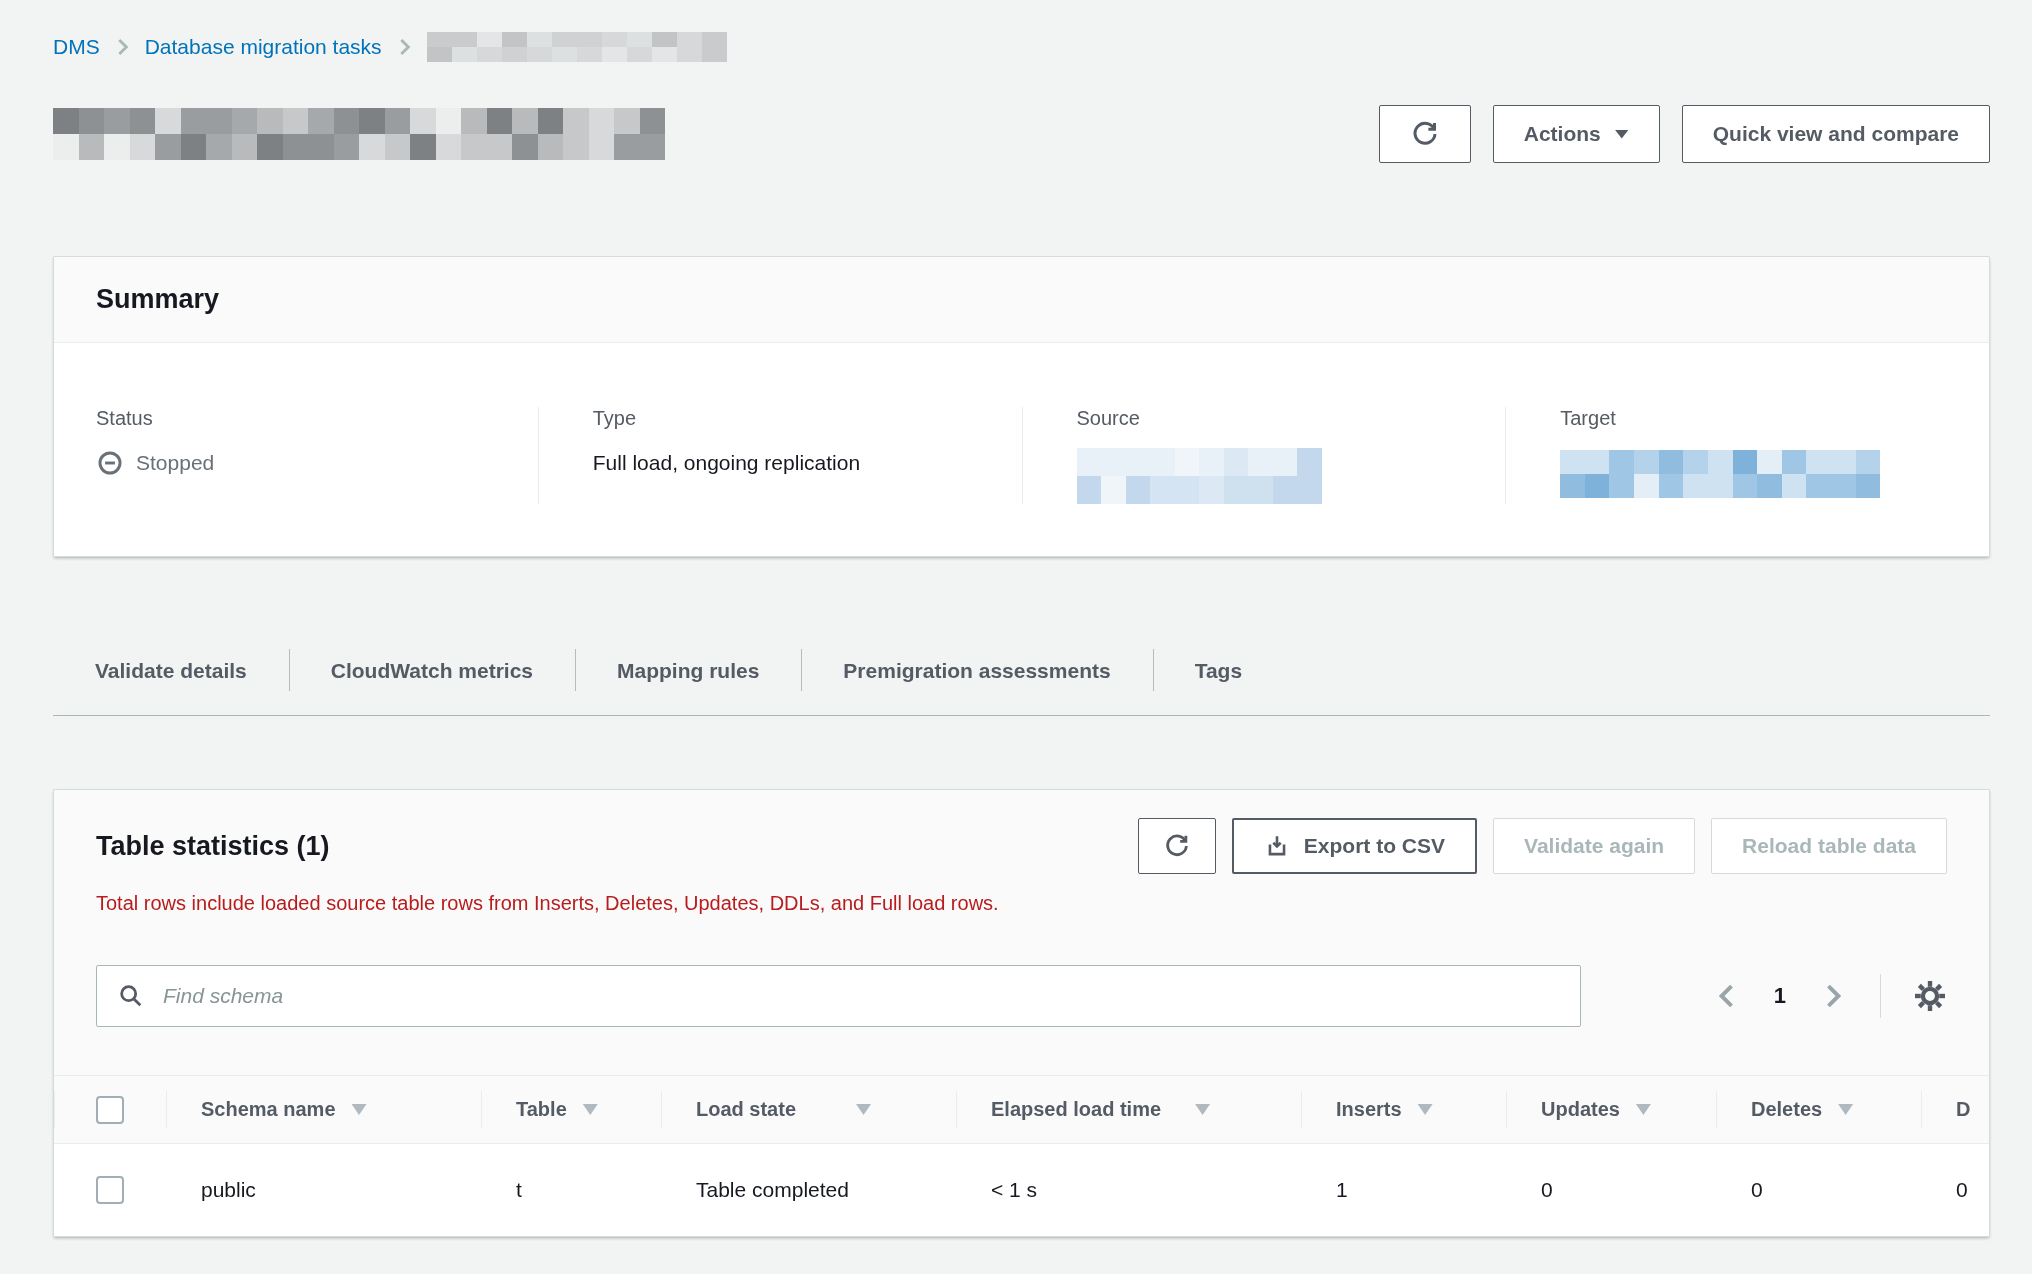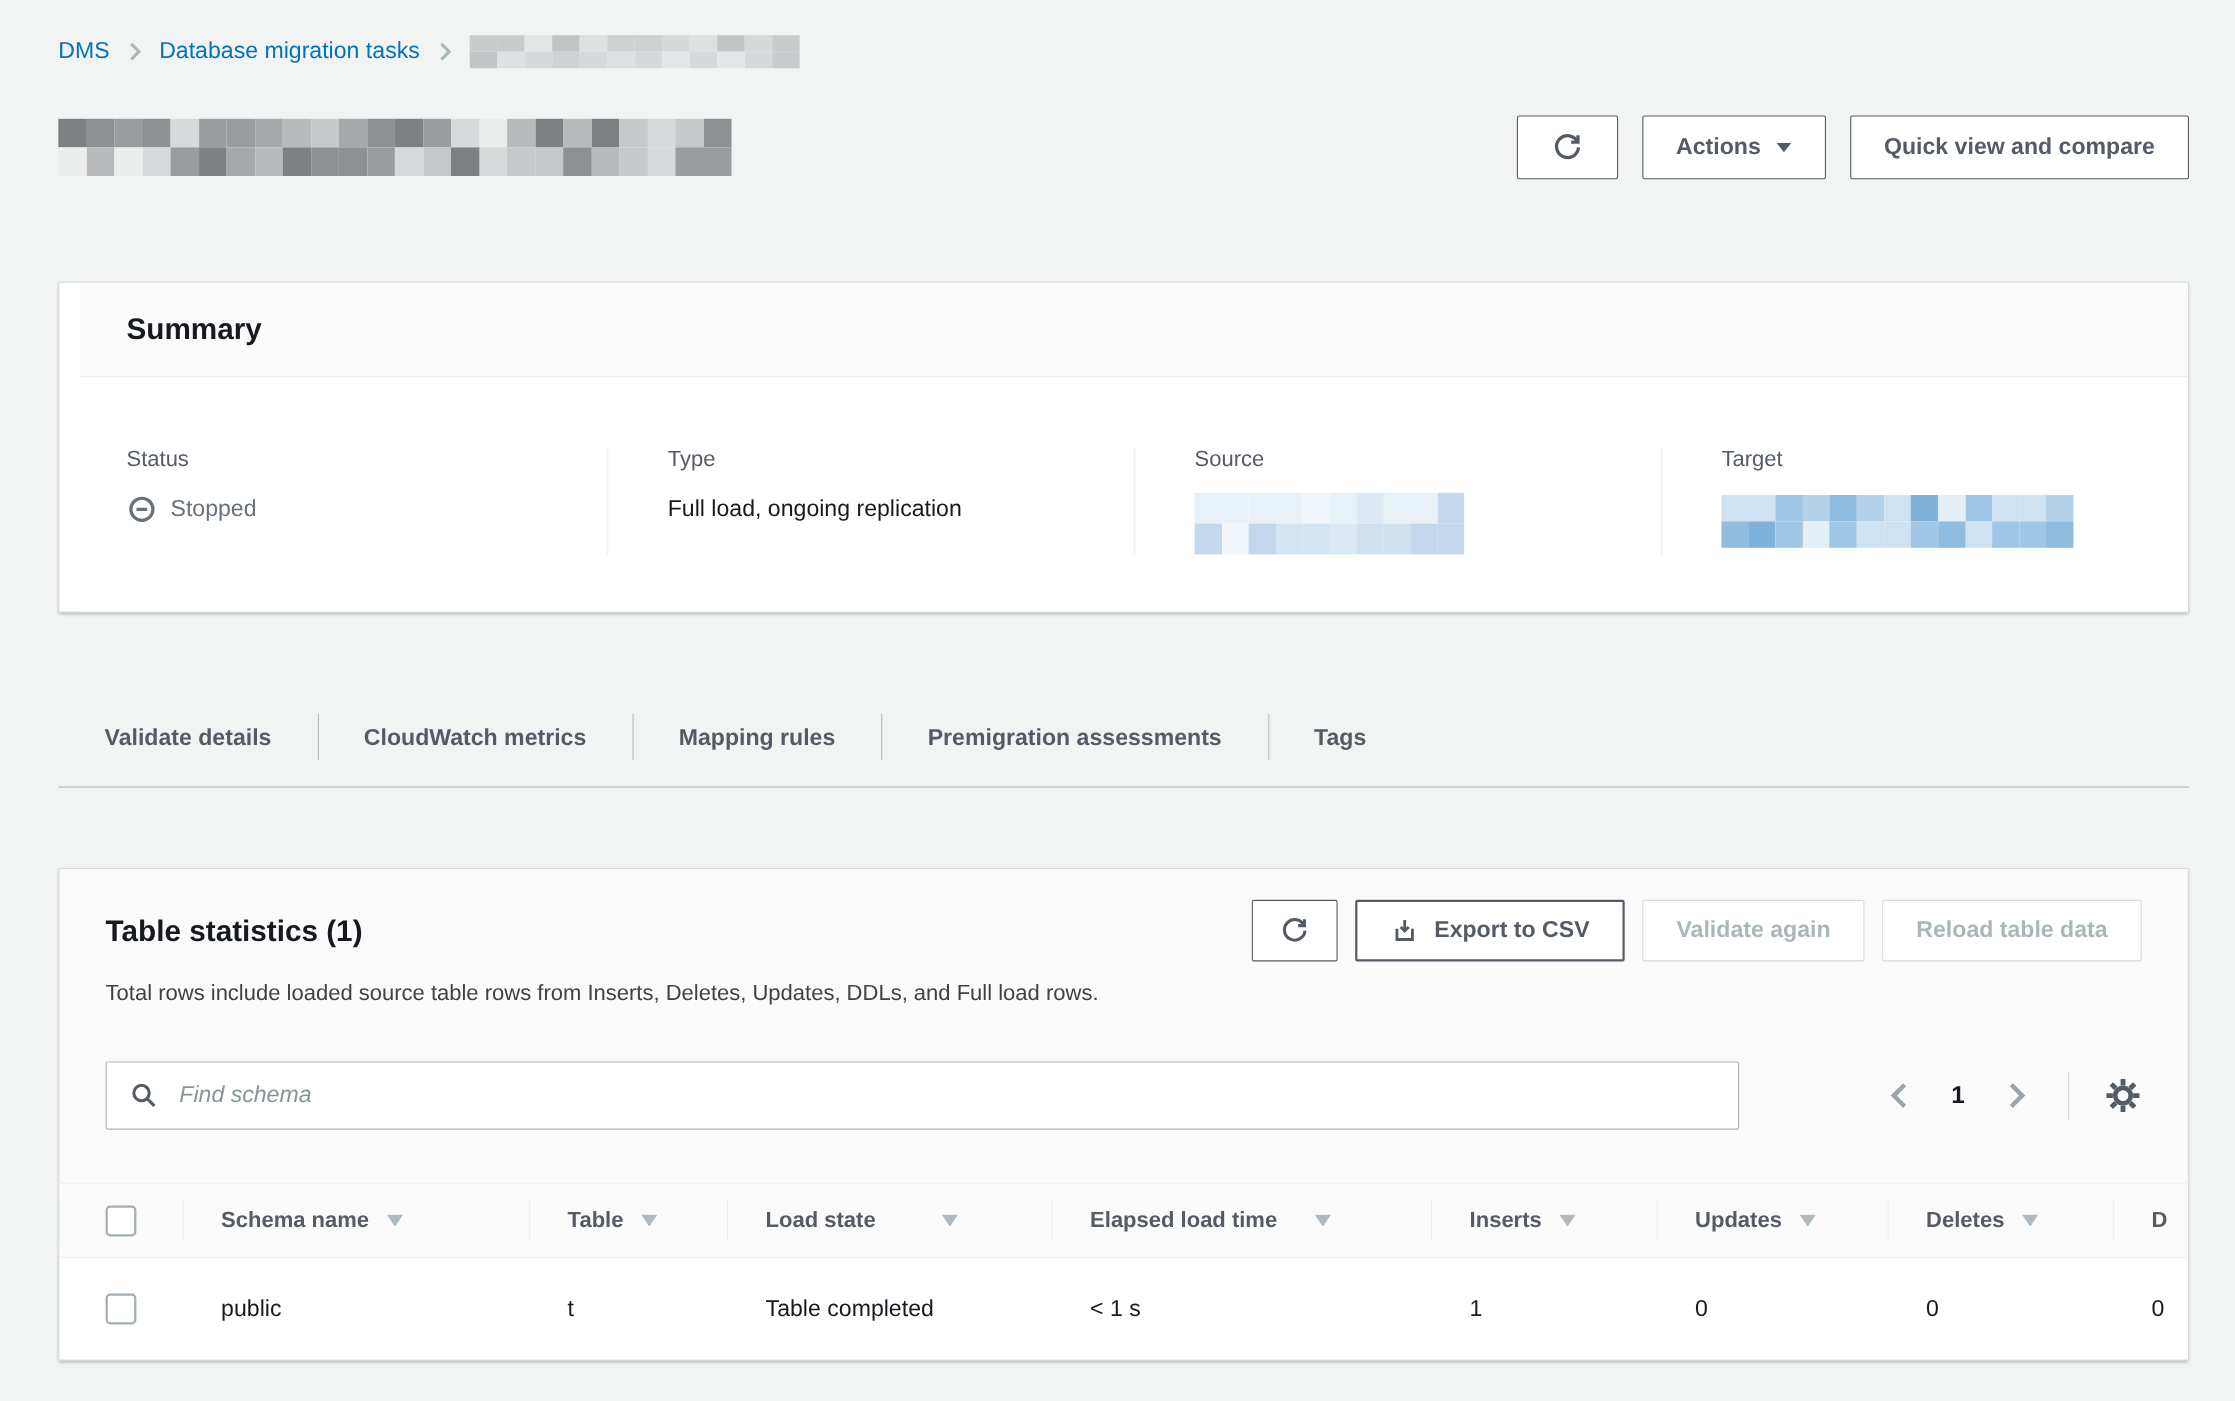--- a/index.html
+++ b/index.html
@@ -24,21 +24,21 @@
   .btn-disabled{border:1px solid #d5dbdb;color:#aab7b8;cursor:default;}
 
   .caret-down{width:14px;height:9px;background:#545b64;
     clip-path:polygon(0 0,100% 0,50% 100%);}
 
   
   .card{background:#fff;border:1px solid #d5dbdb;border-radius:1px;
     box-shadow:0 2px 3px -1px rgba(0,28,36,.3);}
 
   
-  .summary-card{margin-top:92px;padding-left:19px;}
+  .summary-card{margin-top:92px;}
   .card-header{background:#fafafa;border-bottom:1px solid #eaeded;
     padding:27px 42px;font-size:27px;font-weight:bold;color:#16191f;}
   .summary-body{display:grid;grid-template-columns:repeat(4,1fr);padding:64px 0 52px;background:#fff;}
   .summary-col{padding-left:42px;box-sizing:border-box;}
   .summary-col + .summary-col{border-left:1px solid #eaeded;padding-left:54px;}
   .field-label{font-size:20px;color:#545b64;margin-bottom:16px;}
   .field-value{font-size:21px;color:#16191f;display:flex;align-items:center;gap:12px;min-height:34px;}
   .status-text{color:#687078;}
 
   
@@ -47,21 +47,21 @@
     font-size:21px;font-weight:bold;color:#545b64;cursor:pointer;margin-bottom:0;}
   .tab + .tab::before{content:"";position:absolute;left:0;top:22px;height:42px;width:1px;background:#b5bdc2;}
   .tab.active{color:#ec7211;}
   .tab.active::after{content:"";position:absolute;left:0;right:0;bottom:-1px;height:4px;background:#16191f;}
 
   
   .ts-card{margin-top:73px;background:#fafafa;}
   .ts-top{display:flex;align-items:center;padding:28px 42px 0;}
   .ts-title{font-size:27px;font-weight:bold;color:#16191f;}
   .ts-buttons{margin-left:auto;display:flex;align-items:center;gap:16px;}
-  .ts-desc{padding:18px 42px 0;font-size:20px;color:#404040;}
+  .ts-desc{padding:18px 42px 0;font-size:20px;color:#b91c1c;}
 
   .ts-controls{display:flex;align-items:center;padding:50px 42px 0;}
   .search-box{width:1485px;height:62px;background:#fff;border:1px solid #aab7b8;border-radius:2px;
     box-sizing:border-box;display:flex;align-items:center;padding:0 20px;gap:16px;flex:none;}
   .search-box input{border:none;outline:none;flex:1;font-size:21px;color:#16191f;
     font-family:"Liberation Sans",sans-serif;background:transparent;}
   .search-box input::placeholder{color:#879596;font-style:italic;}
 
   .pager{margin-left:auto;display:flex;align-items:center;gap:24px;}
   .pager-btn{background:none;border:none;padding:6px;cursor:pointer;display:flex;align-items:center;}

